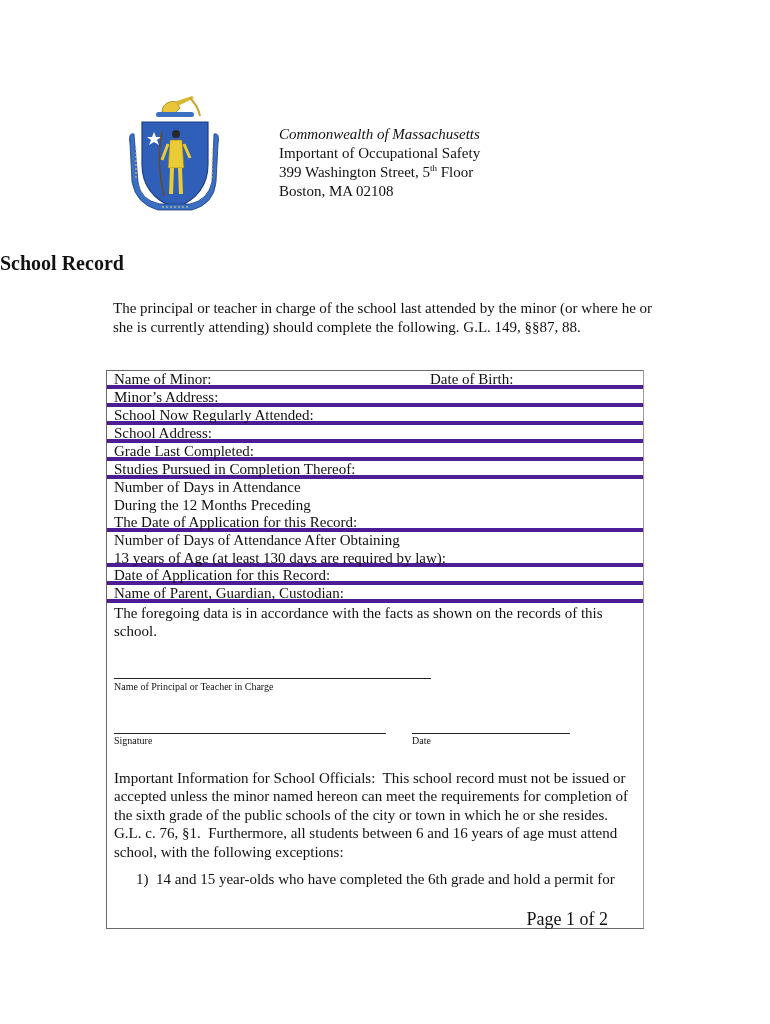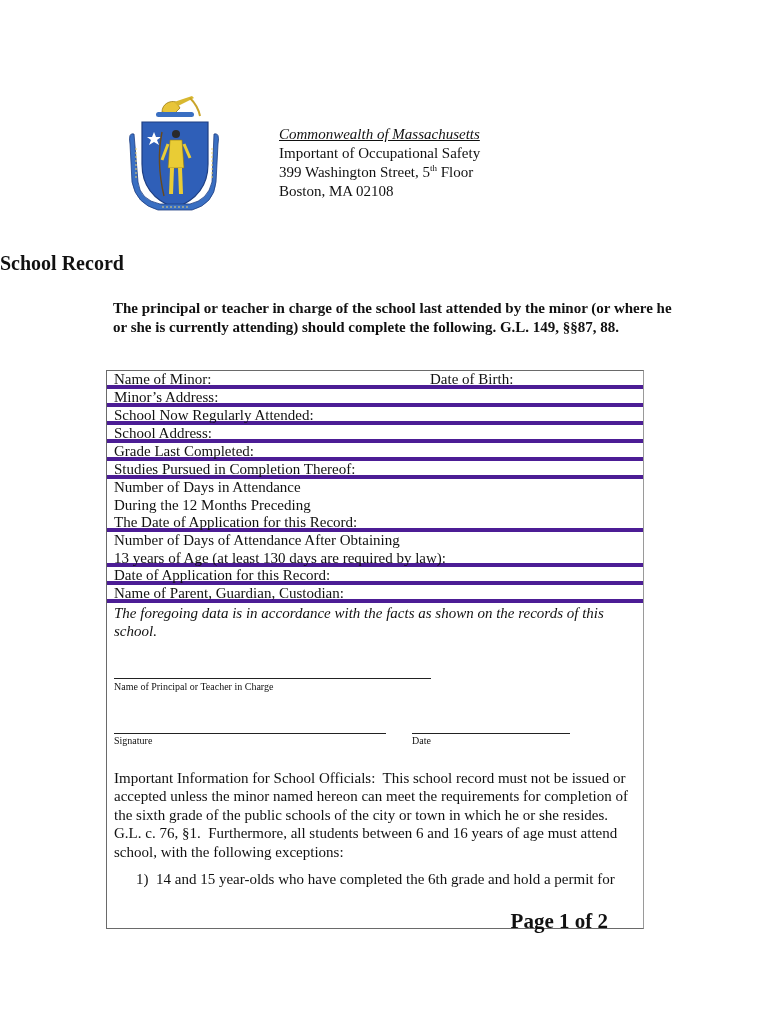--- a/index.html
+++ b/index.html
@@ -3,44 +3,44 @@
 <meta charset="utf-8">
 <style>
   html, body { margin: 0; padding: 0; background: #ffffff; }
   body {
     width: 770px; height: 1024px; position: relative; overflow: hidden;
     font-family: "Liberation Serif", "DejaVu Serif", serif;
     color: #111111;
   }
   .seal { position: absolute; left: 118px; top: 92px; width: 112px; height: 124px; }
   .agency { position: absolute; left: 279px; top: 125px; font-size: 15px; line-height: 19px; }
-  .agency .it { font-style: italic; text-decoration: underline; }
+  .agency .it { font-style: italic; }
   .agency sup { font-size: 9px; vertical-align: 6px; line-height: 0; }
   .title { position: absolute; left: 0; width: 712px; top: 252px; text-align: left;
     font-size: 20px; font-weight: bold; }
-  .intro { position: absolute; left: 113px; top: 299px; width: 560px; font-size: 15px; line-height: 19px; font-weight: bold; }
+  .intro { position: absolute; left: 113px; top: 299px; width: 560px; font-size: 15px; line-height: 19px; }
 
   .form-box { position: absolute; left: 106px; top: 370px; width: 538px; height: 559px;
     border: 1px solid #6a6a6a; border-right-color: #9a9a9a; box-sizing: border-box; }
   .row { border-bottom: 4px solid #4c1d95; padding: 0 0 0 7px; font-size: 15px; line-height: 17.5px;
     box-sizing: border-box; position: relative; }
   .row.r1 { height: 18px; }
   .row .dob { position: absolute; left: 323px; top: 0; }
   .row.single { height: 18px; }
   .row.triple { height: 53px; }
   .row.double { height: 35px; }
 
   .cert { padding: 0 0 0 7px; font-size: 15px; line-height: 18px; position: relative; }
-  .cert .cert-text { width: 510px; padding-top: 1px; font-style: italic; }
+  .cert .cert-text { width: 510px; padding-top: 1px; }
   .sigline { position: absolute; border-top: 1px solid #222; height: 0; }
   .siglabel { position: absolute; font-size: 10px; }
   .important { position: absolute; left: 7px; top: 398px; width: 525px; font-size: 15px; line-height: 18.4px; }
   .important b { font-weight: normal; }
   .exception { position: absolute; left: 29px; top: 500px; font-size: 15px; }
-  .page-num { position: absolute; right: 35px; top: 538px; font-size: 21px; font-weight: bold; }
+  .page-num { position: absolute; right: 35px; top: 538px; font-size: 18px; font-weight: normal; }
 </style>
 </head>
 <body>
 
 <svg class="seal" viewBox="0 0 112 124">
 
   <path d="M44 20 C44 12 52 8 58 10 L62 16 L56 22 Z" fill="#e8c53a" stroke="#9a7a10" stroke-width="0.8"></path>
   <path d="M56 10 L74 4 L76 6 L60 14 Z" fill="#d8b830"></path>
   <path d="M72 6 Q80 14 82 24" stroke="#c9a42a" stroke-width="2" fill="none"></path>
   <rect x="38" y="20" width="38" height="5" rx="2.5" fill="#3a6fc2"></rect>

